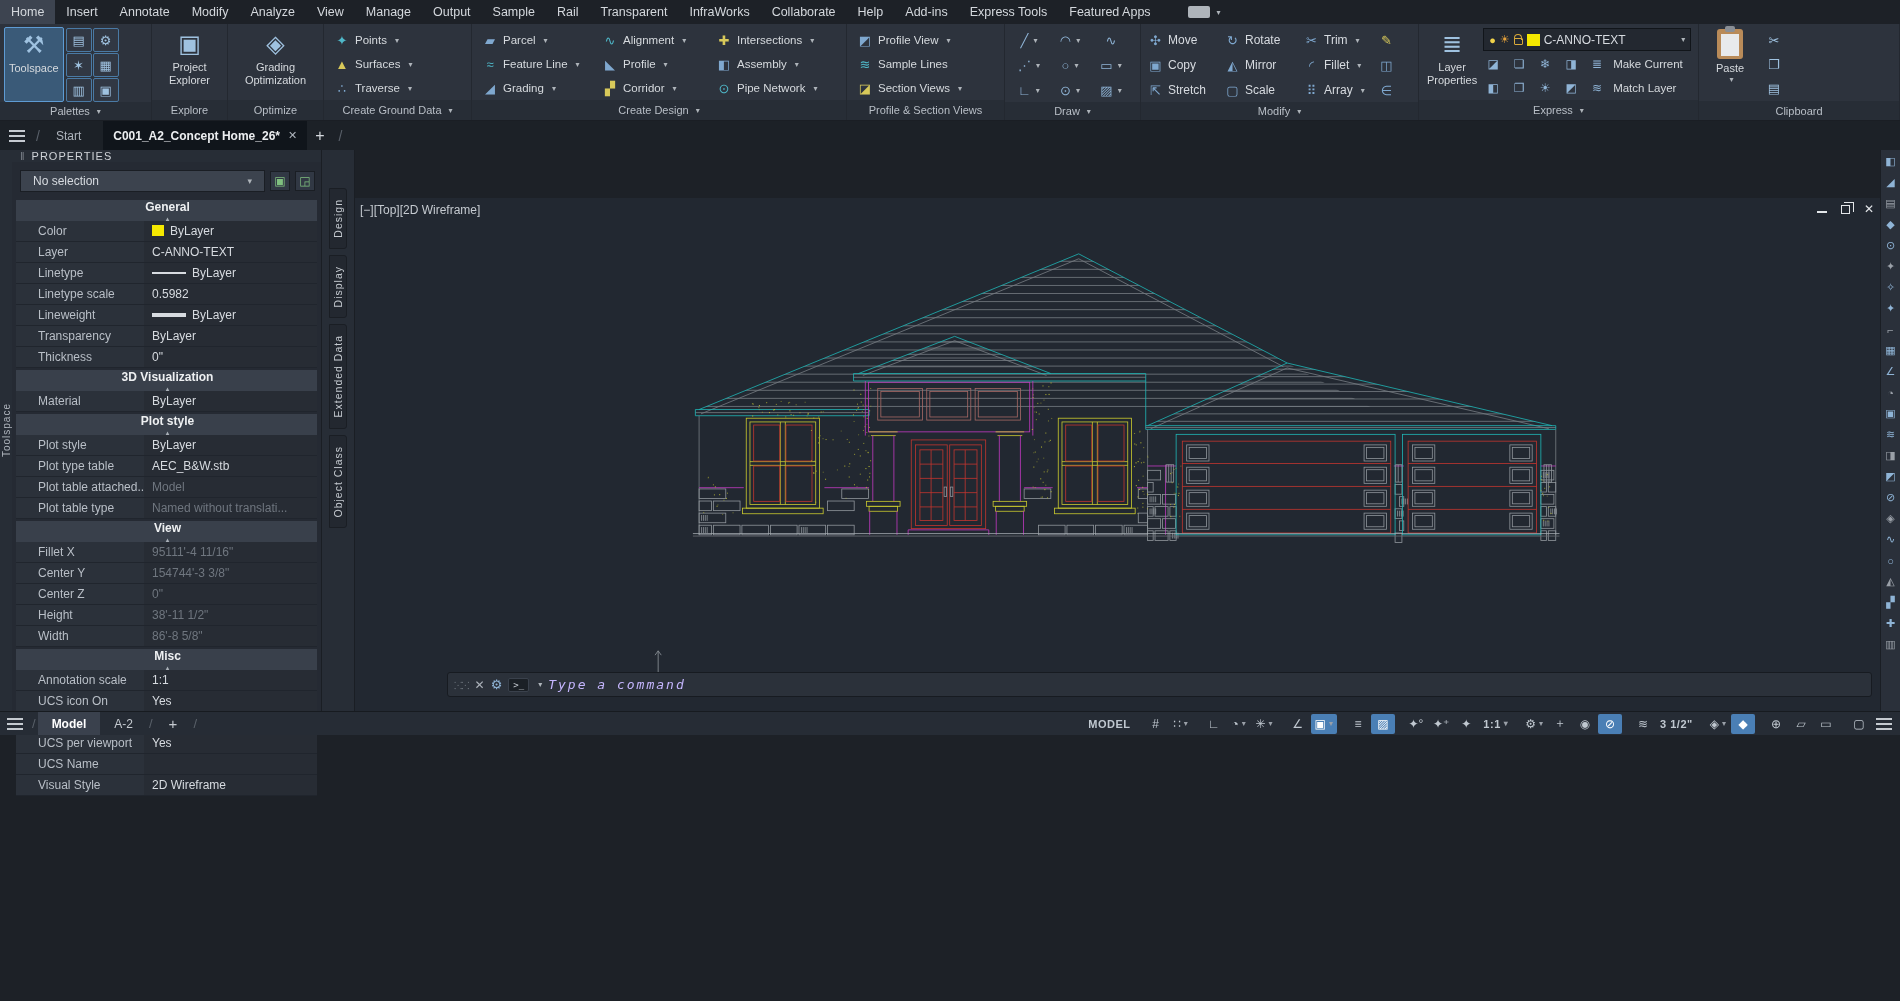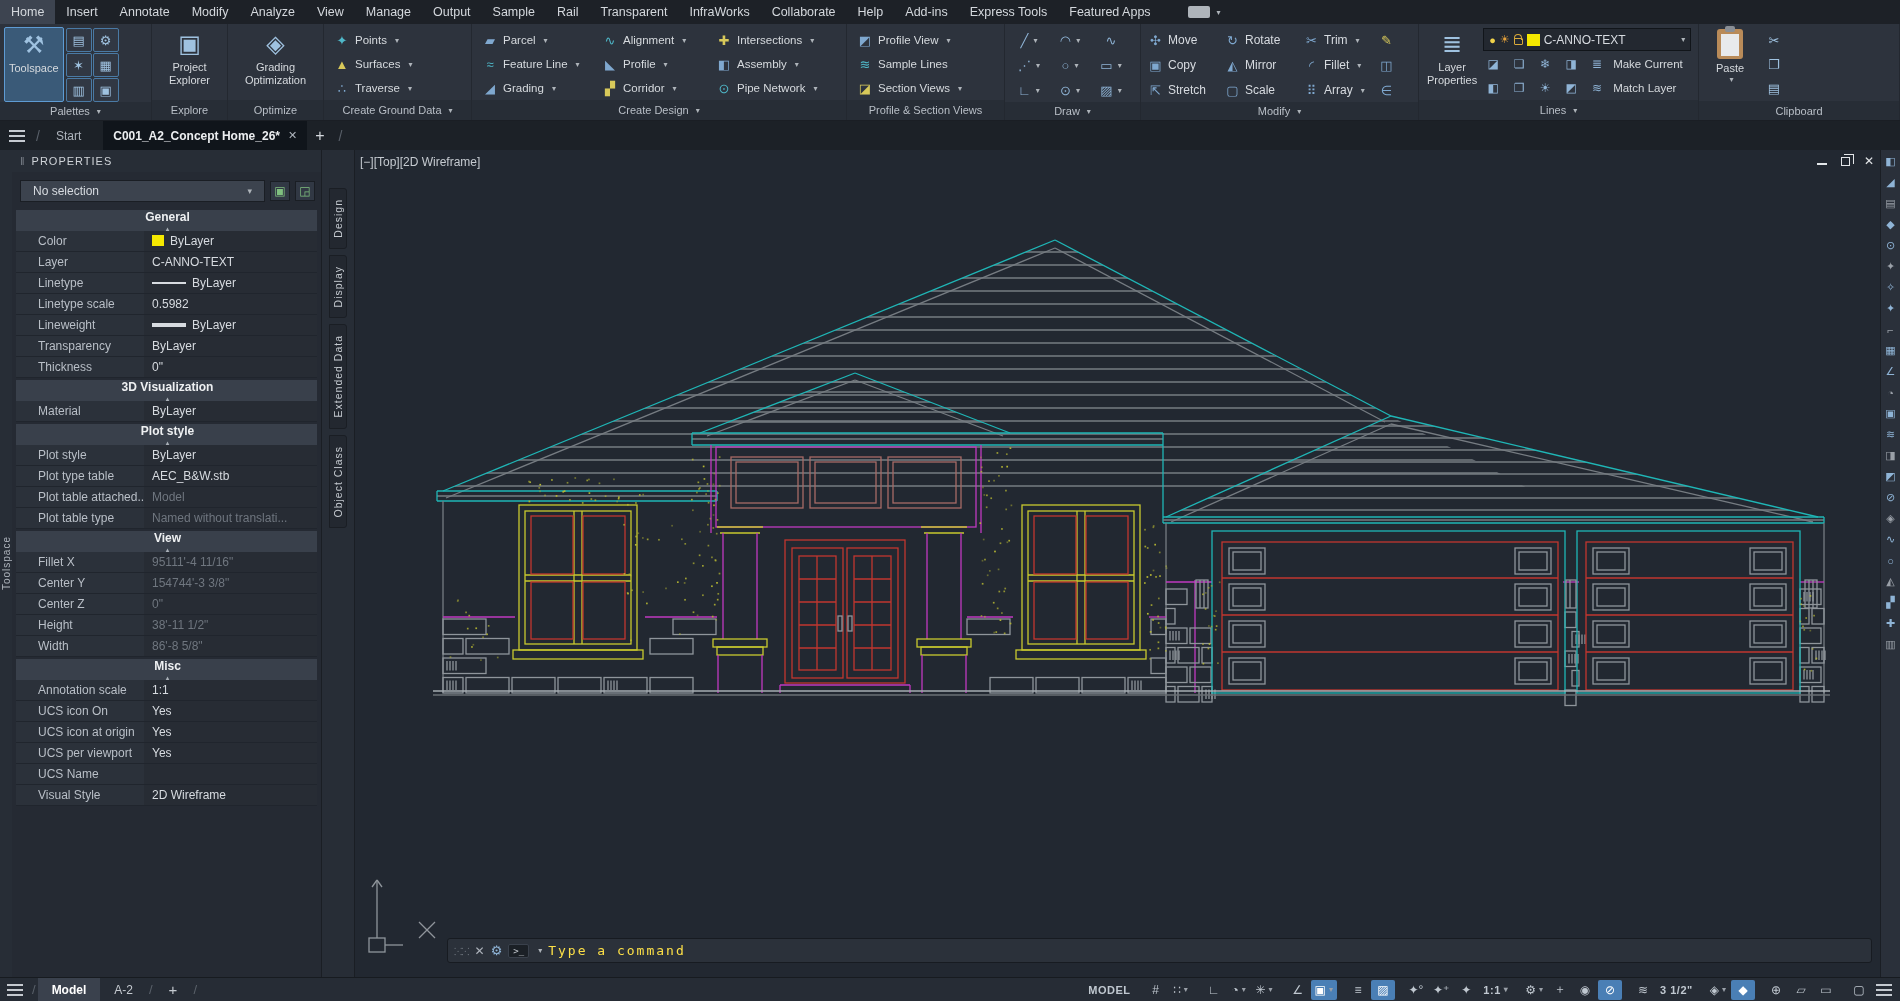--- a/index.html
+++ b/index.html
@@ -3,21 +3,21 @@
 <meta charset="utf-8">
 <style>
   :root{
     --c-cyan:#1fb6b6; --c-red:#c2362f; --c-yellow:#c9c92e; --c-mag:#c139c1;
     --c-rose:#a86a66; --c-gray:#767c82; --c-stone:#8f959b; --c-ground:#a6acb2;
     --c-accent:#4a89c8; --bg-vp:#222831;
   }
   *{box-sizing:border-box; margin:0; padding:0;}
   html,body{width:1900px;height:1001px;overflow:hidden;background:#1d2127;
     font-family:"Liberation Sans",sans-serif; color:#d7dbe0; font-size:12px;}
-  .app{width:1900px;height:1001px;display:flex;flex-direction:column;}
+  .app{width:1900px;height:735px;display:flex;flex-direction:column;}
 
   
   .menubar{height:24px;background:#1d2127;display:flex;align-items:stretch;flex:0 0 24px;}
   .menubar .mi{padding:0 11px;display:flex;align-items:center;color:#d4d8dd;font-size:12.5px;cursor:default;}
   .menubar .mi.active{background:#3d4450;}
   .menu-extra{margin-left:18px;display:flex;align-items:center;gap:4px;padding:0 8px;}
   .menu-extra .mini-rect{width:22px;height:12px;background:#aeb4ba;border-radius:2px;display:inline-block;}
   .caret{font-size:8px;color:#aeb4ba;margin-left:3px;}
 
   
@@ -99,41 +99,41 @@
   .sw-color{width:12px;height:11px;background:#f5e800;display:inline-block;margin-top:1px;}
   .lt-line{display:inline-block;width:34px;height:2px;background:#d7dbe0;margin-top:6px;}
   .lt-line.thick{height:4px;margin-top:5px;}
 
   
   .sidetabs{width:33px;background:#272d36;flex:0 0 33px;display:flex;flex-direction:column;gap:6px;padding-top:38px;align-items:center;border-right:1px solid #1a1e24;}
   .stab{background:#232830;border:1px solid #1a1e24;border-radius:0 3px 3px 0;padding:10px 2px;display:flex;align-items:center;justify-content:center;}
   .stab .vtext{font-size:10.5px;color:#c5cad0;}
 
   
-  .viewport{flex:1;position:relative;background:var(--bg-vp);min-width:0;}
+  .viewport{flex:1;position:relative;background:var(--bg-vp);min-width:0;margin-top:48px;}
   .vp-label{position:absolute;left:5px;top:5px;color:#c5cad0;font-size:12px;z-index:5;}
   .vp-ctl{position:absolute;right:6px;top:4px;display:flex;gap:14px;z-index:5;color:#e3e6e9;font-size:12px;align-items:center;}
   .vp-ctl .restore{width:9px;height:9px;border:1.5px solid #e3e6e9;position:relative;display:inline-block;}
   .vp-ctl .restore:before{content:"";position:absolute;left:2px;top:-4px;width:9px;height:9px;border:1.5px solid #e3e6e9;border-left:none;border-bottom:none;}
   .vp-ctl .minim{display:inline-block;width:10px;height:2px;background:#e3e6e9;margin-top:5px;}
   svg.cad{position:absolute;left:0;top:0;width:100%;height:100%;}
   svg.cad line,svg.cad polyline,svg.cad path,svg.cad rect,svg.cad polygon{fill:none;stroke-width:1.3;}
   .sC{stroke:var(--c-cyan);} .sR{stroke:var(--c-red);} .sY{stroke:var(--c-yellow);}
   .sM{stroke:var(--c-mag);} .sG{stroke:var(--c-gray);} .sS{stroke:var(--c-stone);}
   .sRo{stroke:var(--c-rose);} .sGr{stroke:var(--c-ground);}
   .fillbg{fill:var(--bg-vp);stroke:none;}
 
   
   .cmdbar{position:absolute;left:92px;right:8px;bottom:14px;height:25px;background:#2b313a;
      border:1px solid #171b21;border-radius:3px;display:flex;align-items:center;gap:6px;padding:0 6px;z-index:6;}
   .cmdbar .grip2{color:#6f767f;font-size:10px;letter-spacing:-1px;}
   .cmdbar .cx{color:#aeb4bc;font-size:12px;}
   .cmdbar .wrench{color:#8fb4d6;font-size:13px;}
   .cmd-ico{background:#1b2026;border:1px solid #3a414c;color:#c5cad0;font-size:9px;padding:1px 4px;border-radius:2px;font-family:"DejaVu Sans Mono",monospace;}
-  .cmd-input{flex:1;font-family:"DejaVu Sans Mono",monospace;color:#fde047;font-size:13px;letter-spacing:2px;}
+  .cmd-input{flex:1;font-family:"DejaVu Sans Mono",monospace;font-style:italic;color:#c4b5fd;font-size:13px;letter-spacing:2px;}
 
   
   .righttb{width:20px;background:#2a303a;flex:0 0 20px;display:flex;flex-direction:column;align-items:center;
      padding-top:4px;gap:6px;border-left:1px solid #1a1e24;overflow:hidden;}
   .rico{width:16px;height:15px;display:flex;align-items:center;justify-content:center;font-size:11px;color:#8fb4d6;}
   .rico.g{color:#9aa0a8;}
 
   
   .statusbar{height:24px;background:#262c35;flex:0 0 24px;display:flex;align-items:stretch;border-top:1px solid #171b20;}
   .sb-left{display:flex;align-items:stretch;}
@@ -469,21 +469,21 @@
             <span class="li">◧</span>
             <span class="li">❐</span>
             <span class="li">☀</span>
             <span class="li">◩</span>
             <span class="li">≋</span>
             <span class="ltext">Match Layer</span>
           </div>
         </div>
       </div>
       <div class="rlabel">
-        <span>Lines</span>
+        <span>Express</span>
           <span class="caret">▾</span>
         </div>
     </div>
 
     <div class="rpanel" style="flex:1;">
       <div class="rcontent">
         <div class="bigbtn">
           <div class="clip-icon"></div>
           <div class="btext" style="margin-top:3px;">Paste</div>
           <span class="caret">▾</span>

